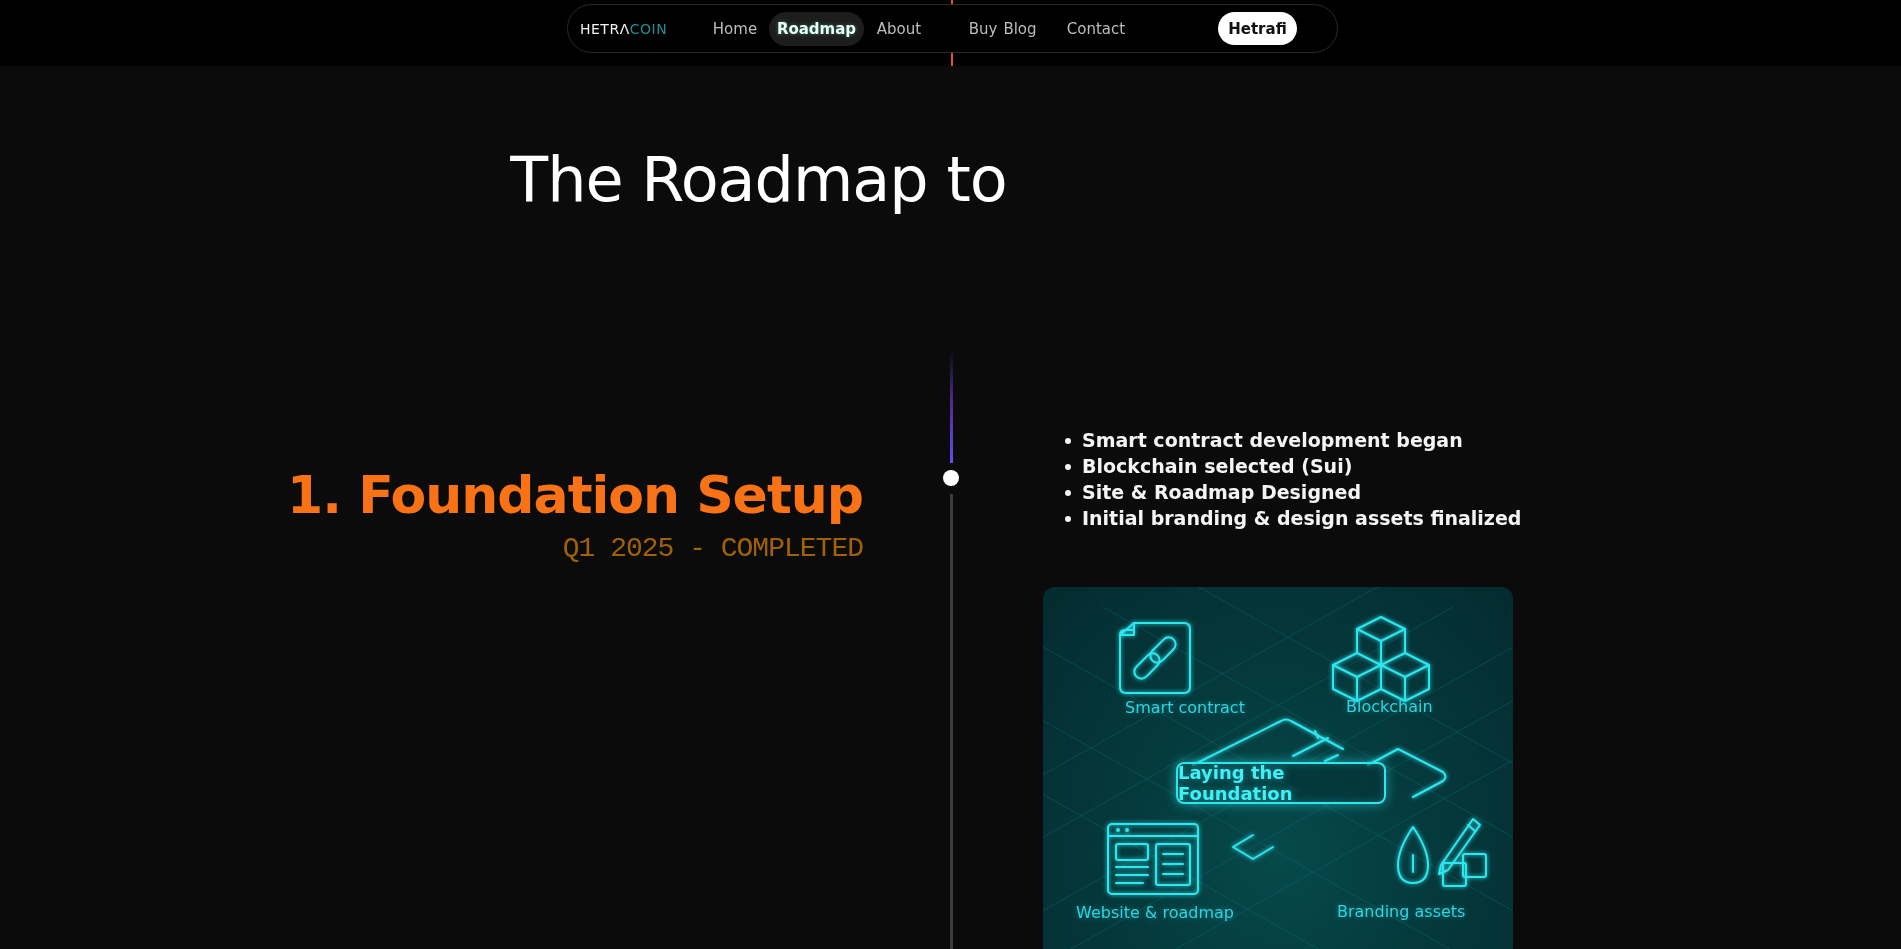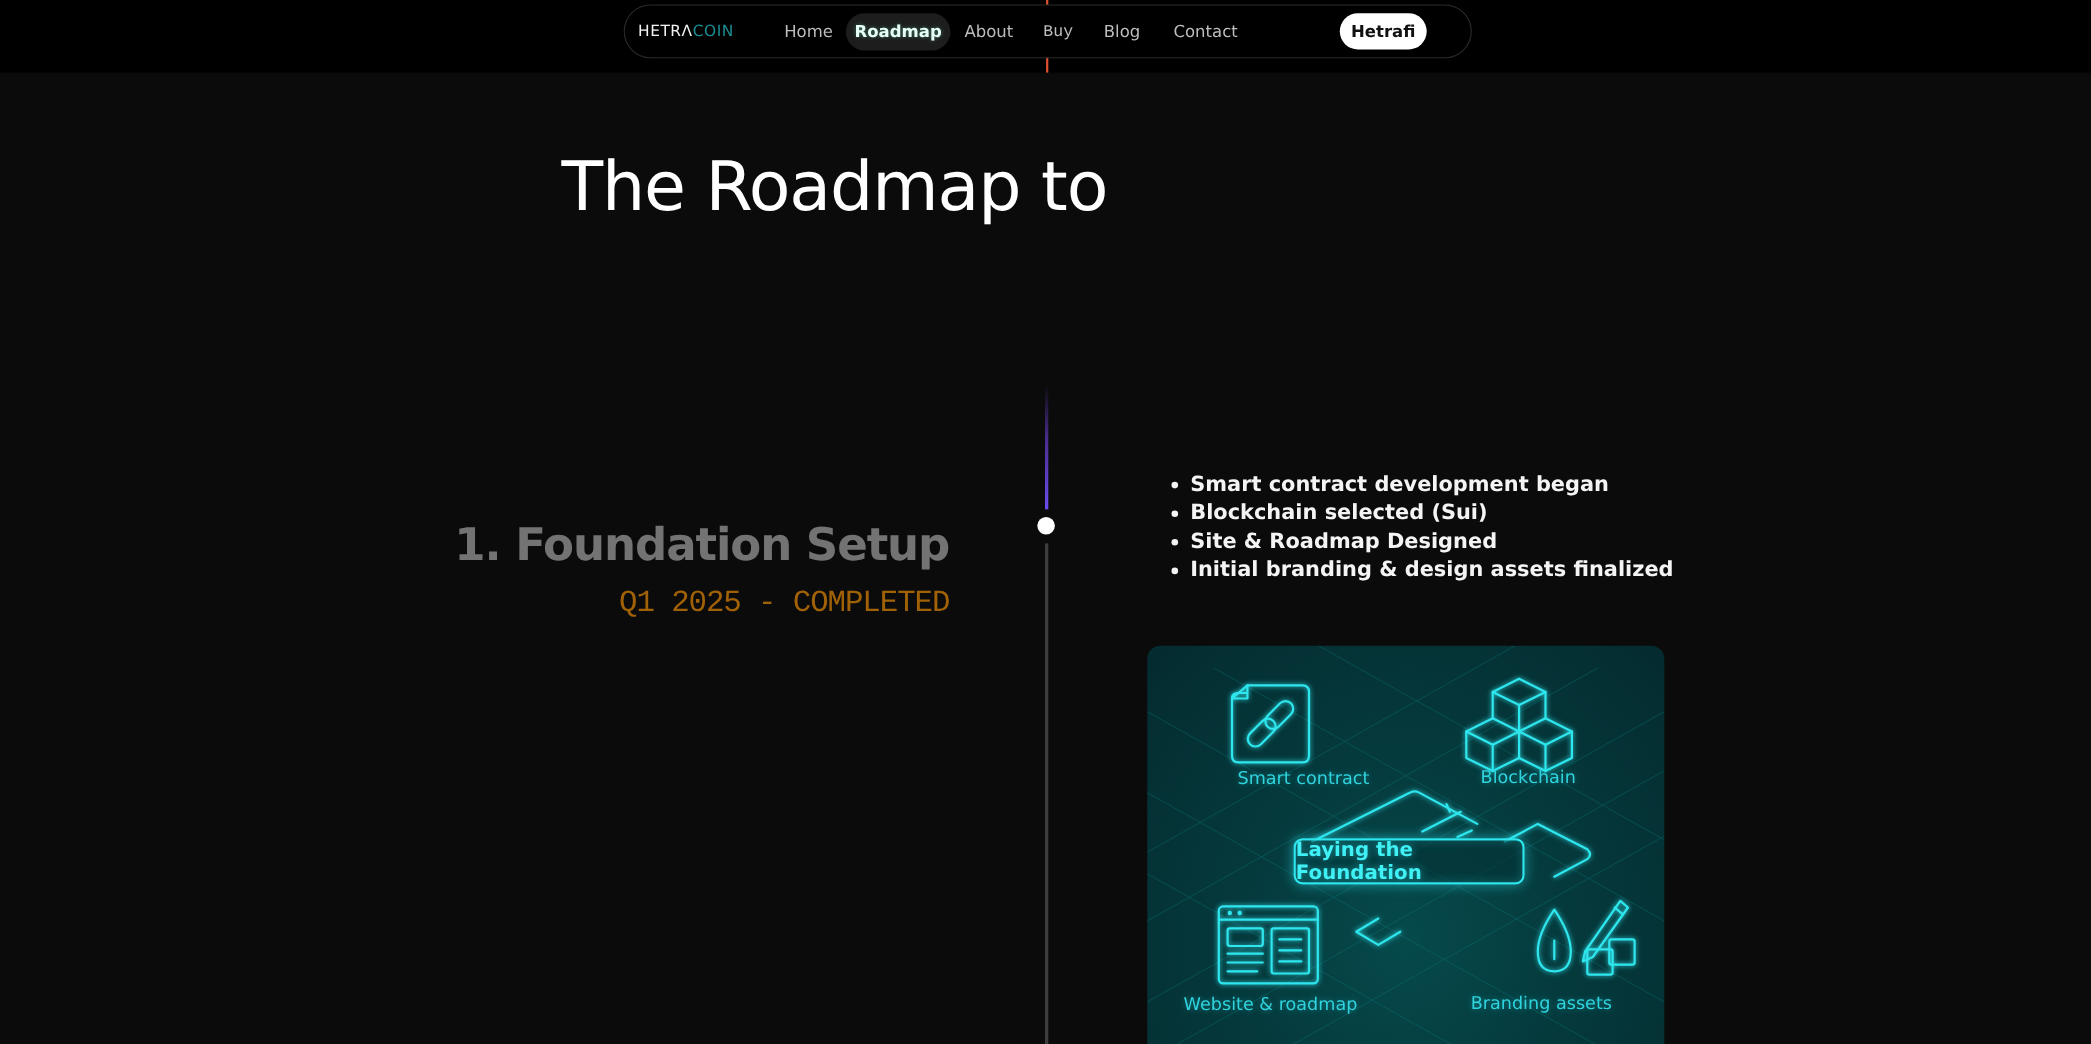--- a/index.html
+++ b/index.html
@@ -46,21 +46,21 @@
     }
     .nav-cta {
       position: absolute; left: 650px; top: 7px; width: 79px; height: 33px;
       background: #fff; color: #111; font-weight: bold; font-size: 15px;
       border-radius: 17px; display: flex; align-items: center; justify-content: center;
       font-family: "DejaVu Sans", sans-serif;
     }
 
     
     .title {
-      position: absolute; left: 0; top: 132px; width: 1517px; text-align: center;
+      position: absolute; left: 0; top: 142px; width: 1517px; text-align: center;
       font-family: "DejaVu Sans", sans-serif;
       font-size: 62px; line-height: 76px; font-weight: 500; letter-spacing: -1px;
     }
     .title .line1 { color: #ffffff; display: block; }
     .title .line2 { color: #1a7f86; display: block; }
 
     
     .timeline-glow {
       position: absolute; left: 950px; top: 350px; width: 3px; height: 113px;
       background: linear-gradient(to bottom, rgba(90,60,140,0) 0%, #4b2d8f 45%, #6a4cf0 100%);
@@ -71,21 +71,21 @@
     }
     .timeline-line {
       position: absolute; left: 950px; top: 494px; width: 3px; height: 455px;
       background: #3d3d3d;
     }
 
     
     .phase-title {
       position: absolute; right: 1038px; top: 470px;
       font-family: "DejaVu Sans", sans-serif;
-      font-size: 41px; line-height: 50px; color: #737373; white-space: nowrap;
+      font-size: 52px; line-height: 50px; color: #f97316; white-space: nowrap;
       letter-spacing: -1px;
     }
     .phase-sub {
       position: absolute; right: 1038px; top: 531px;
       font-family: Liberation Mono, monospace;
       font-size: 28px; line-height: 36px; color: #a16207; white-space: nowrap;
       letter-spacing: -1px;
     }
 
     
@@ -131,21 +131,21 @@
 
   <div class="header">
     <div class="header-accent-line"></div>
     <nav class="nav">
       <a class="logo">
         <span class="l1">HETRΛ</span><span class="l2">COIN</span>
       </a>
       <a class="nav-link" style="left:137px;width:60px;">Home</a>
       <a class="nav-link active" style="left:201px;width:95px;">Roadmap</a>
       <a class="nav-link" style="left:300px;width:62px;">About</a>
-      <a class="nav-link" style="left:370px;width:48px;font-family:Liberation Mono, monospace;">Buy</a>
+      <a class="nav-link" style="left:391px;width:48px;">Buy</a>
       <a class="nav-link" style="left:424px;width:56px;">Blog</a>
       <a class="nav-link" style="left:488px;width:80px;">Contact</a>
       <a class="nav-cta">Hetrafi</a>
     </nav>
   </div>
 
   <h1 class="title">
     <span class="line1">The Roadmap to</span>
   </h1>
 

